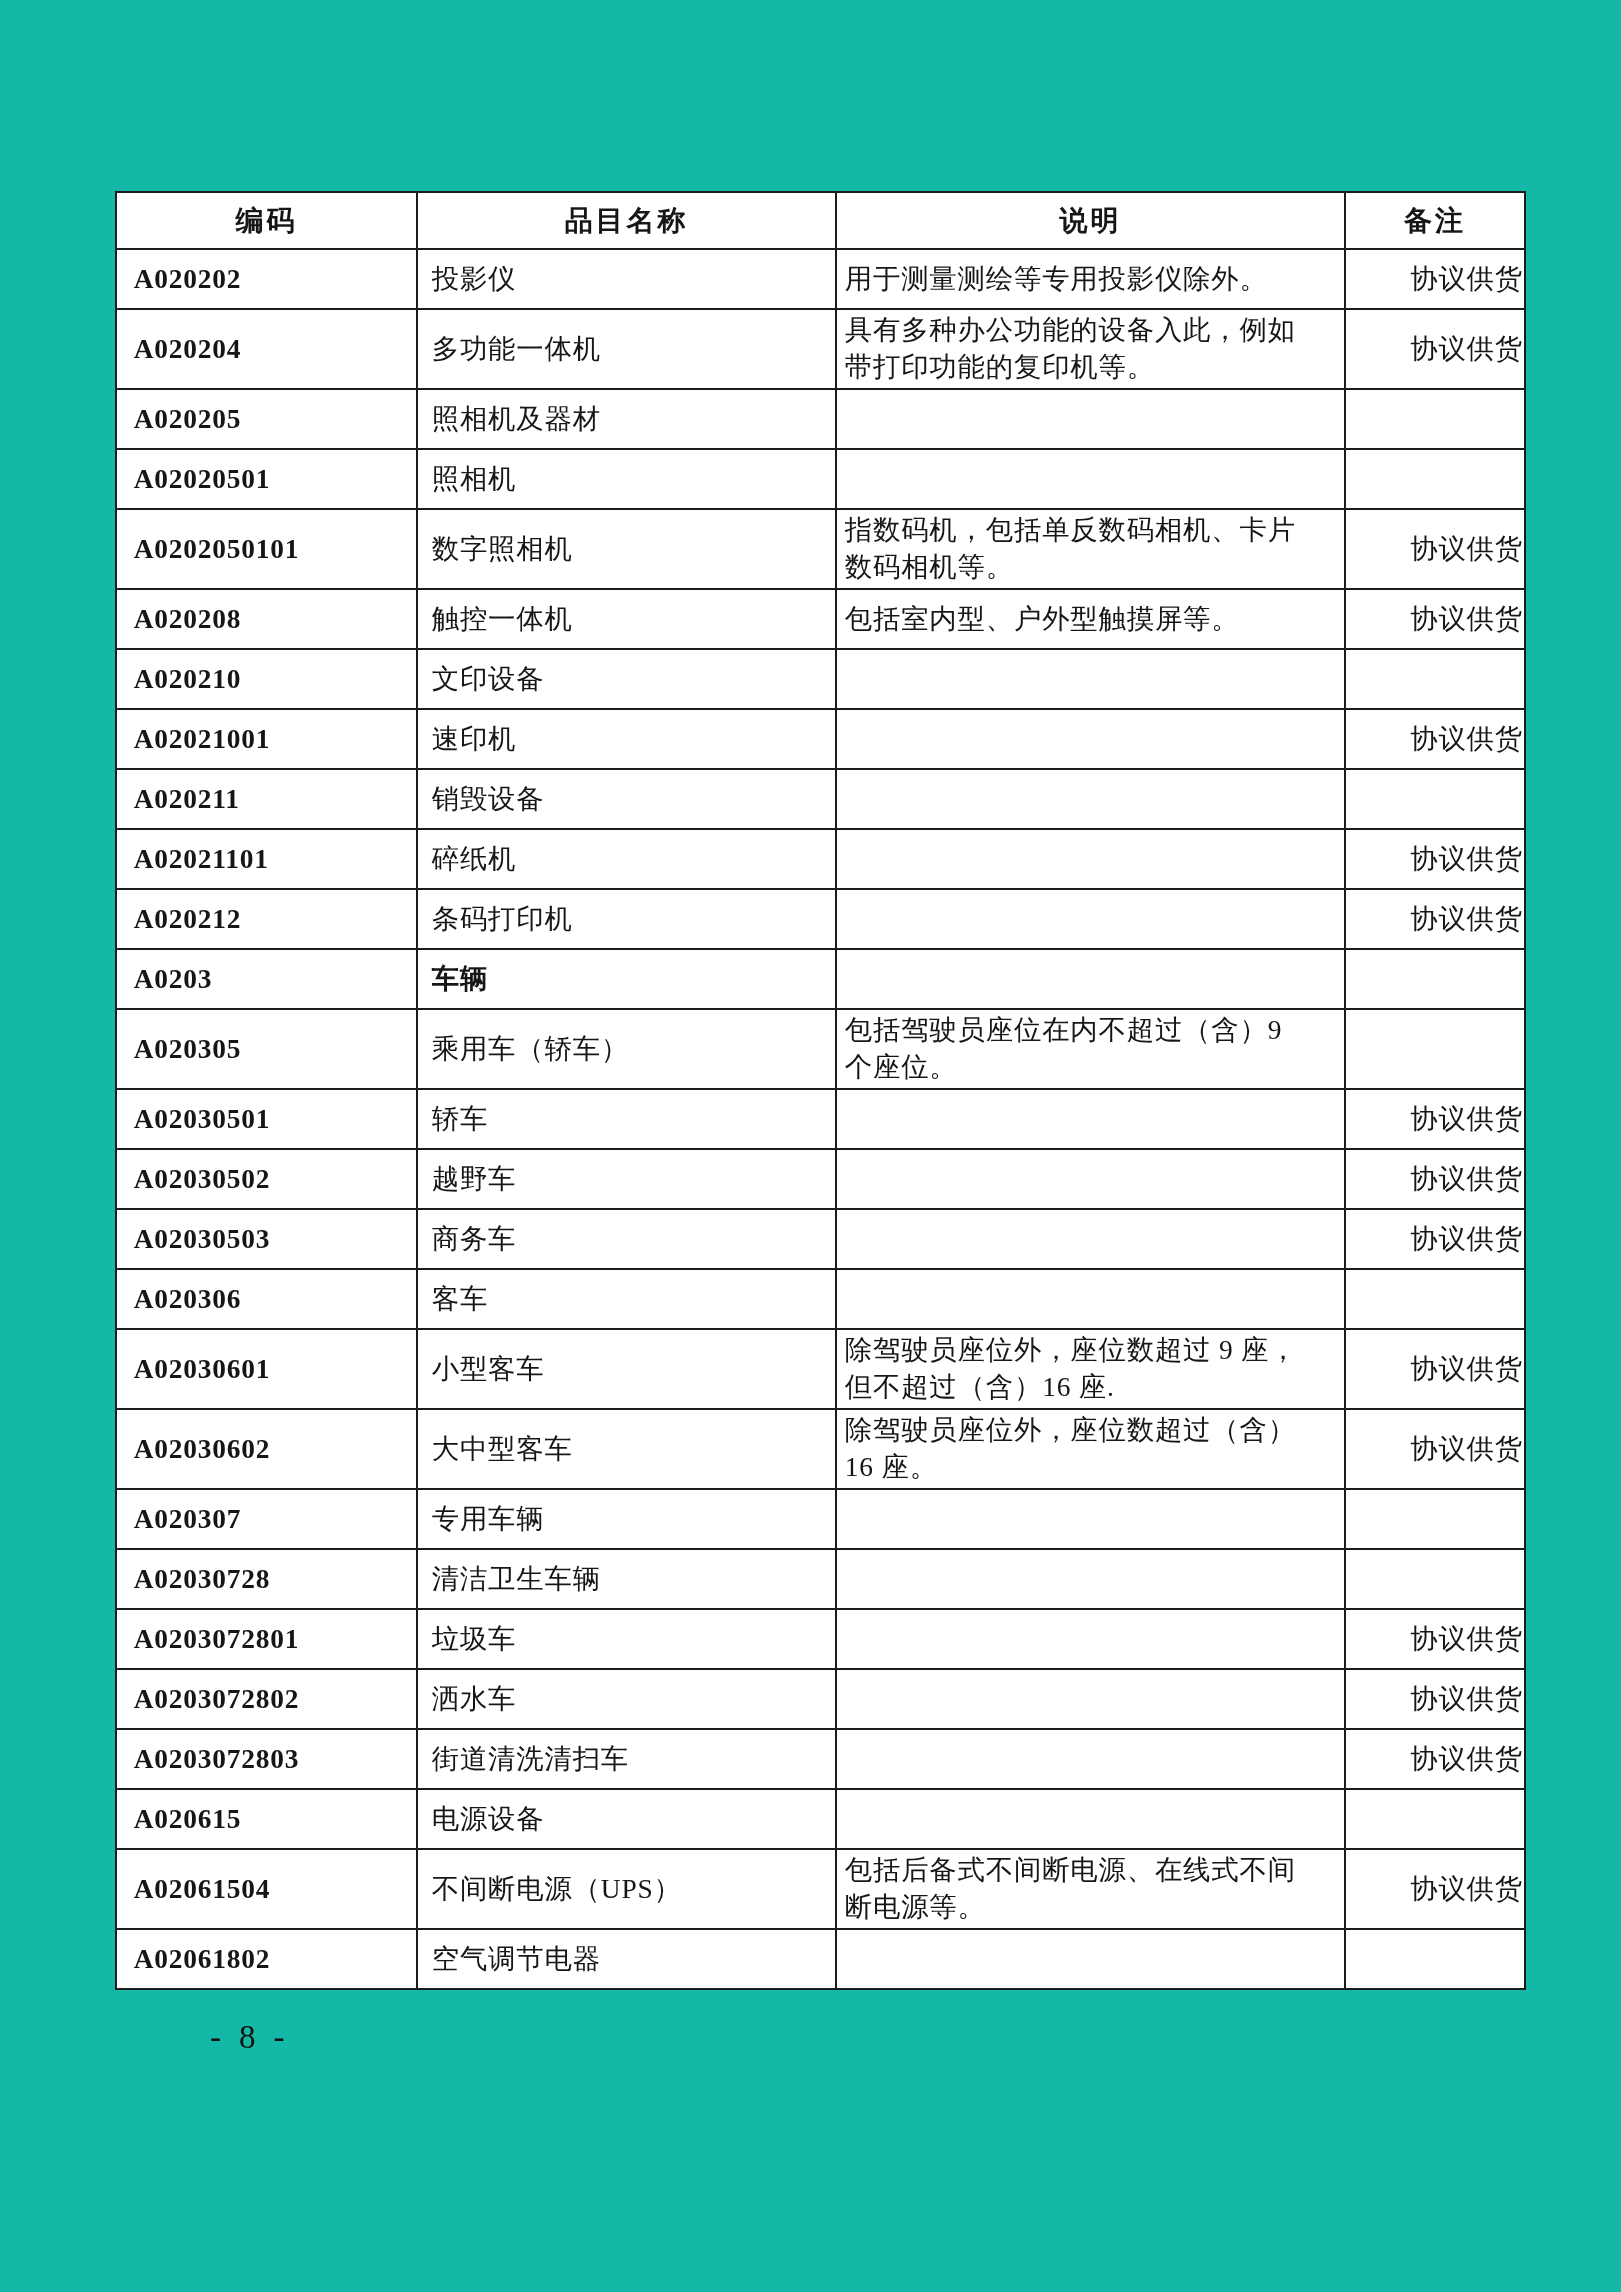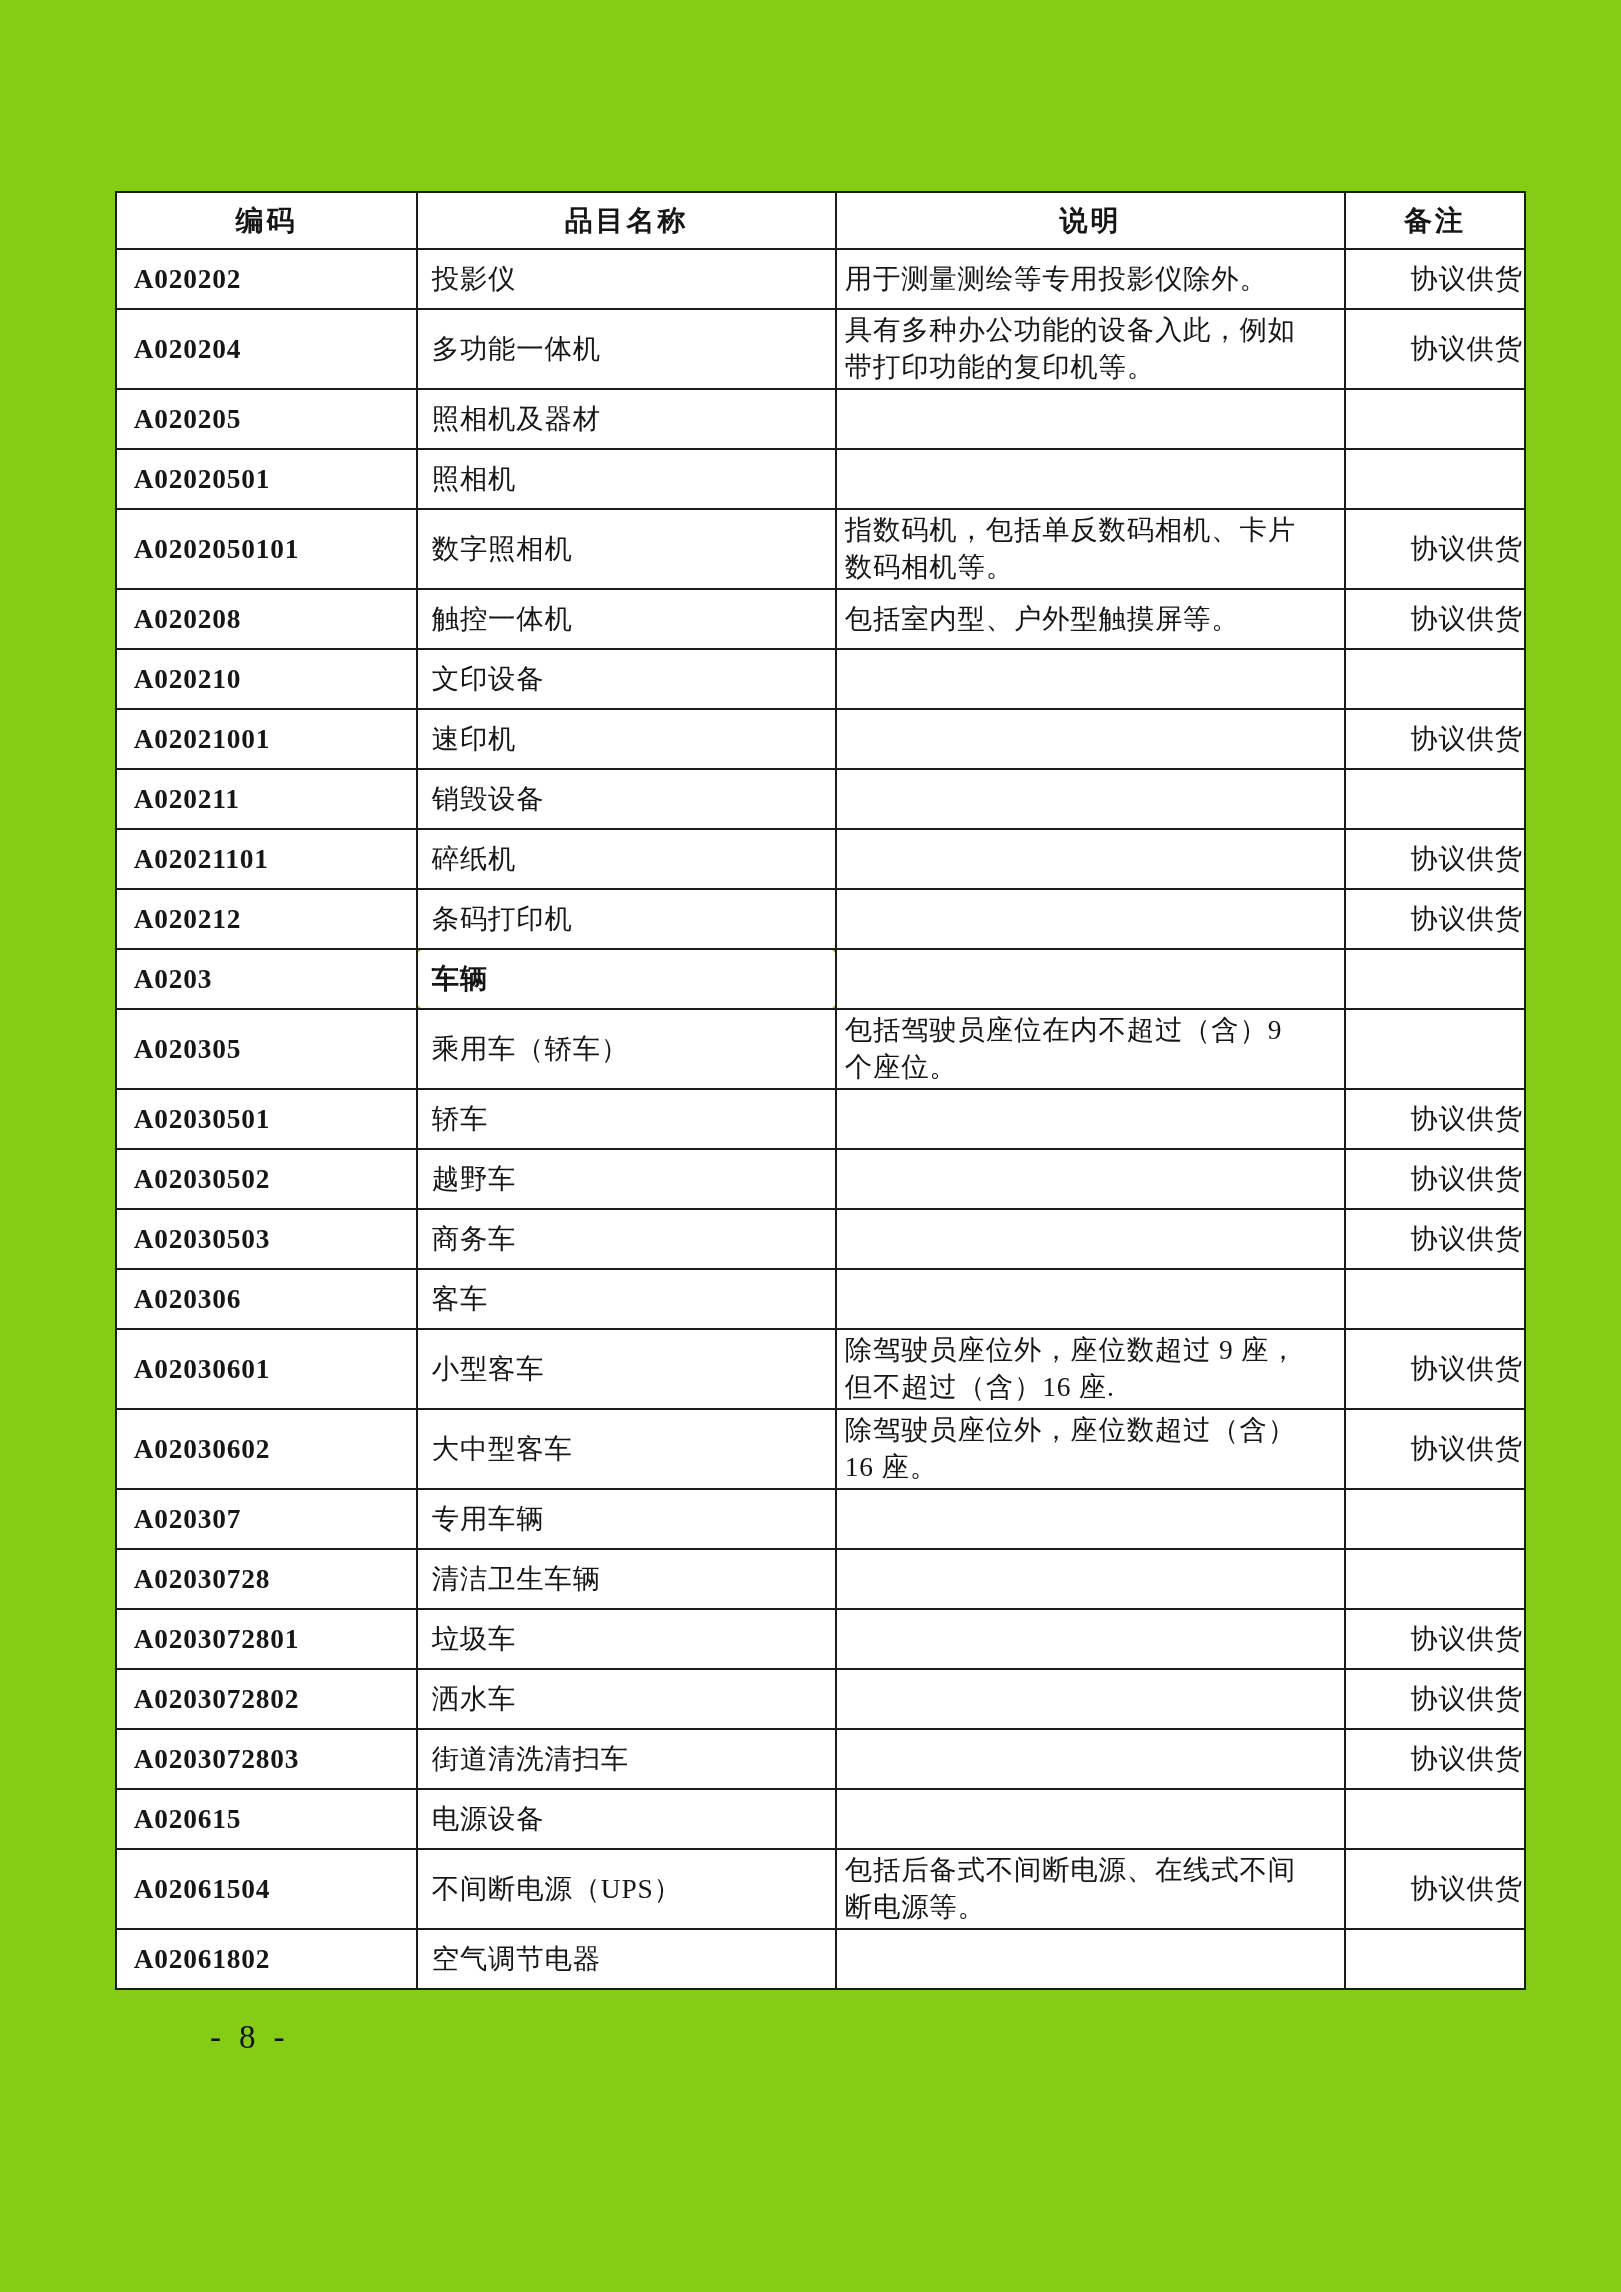--- a/index.html
+++ b/index.html
@@ -4,21 +4,21 @@
 <style>
   html, body {
     margin: 0;
     padding: 0;
     background: #ffffff;
   }
   .page {
     position: relative;
     width: 1621px;
     height: 2293px;
-    background: #84cc16;
+    background: #14b8a6;
     color: #161616;
     font-family: "Liberation Serif", "DejaVu Serif", serif;
     overflow: hidden;
   }
   .catalog-wrap {
     position: absolute;
     left: 115px;
     top: 191px;
   }
   table.catalog {
@@ -72,21 +72,20 @@
   td.note-cell {
     text-align: right;
     letter-spacing: 2px;
   }
   tr.section-row td {
     font-weight: bold;
   }
   tr.section-row td.name-cell {
     font-family: Liberation Mono, monospace;
     letter-spacing: 1px;
-    border-radius: 8px;
   }
   .page-number {
     position: absolute;
     left: 210px;
     top: 2019px;
     font-family: "Liberation Serif", "DejaVu Serif", serif;
     font-size: 33px;
     letter-spacing: 4.9px;
     color: #111111;
     white-space: pre;

